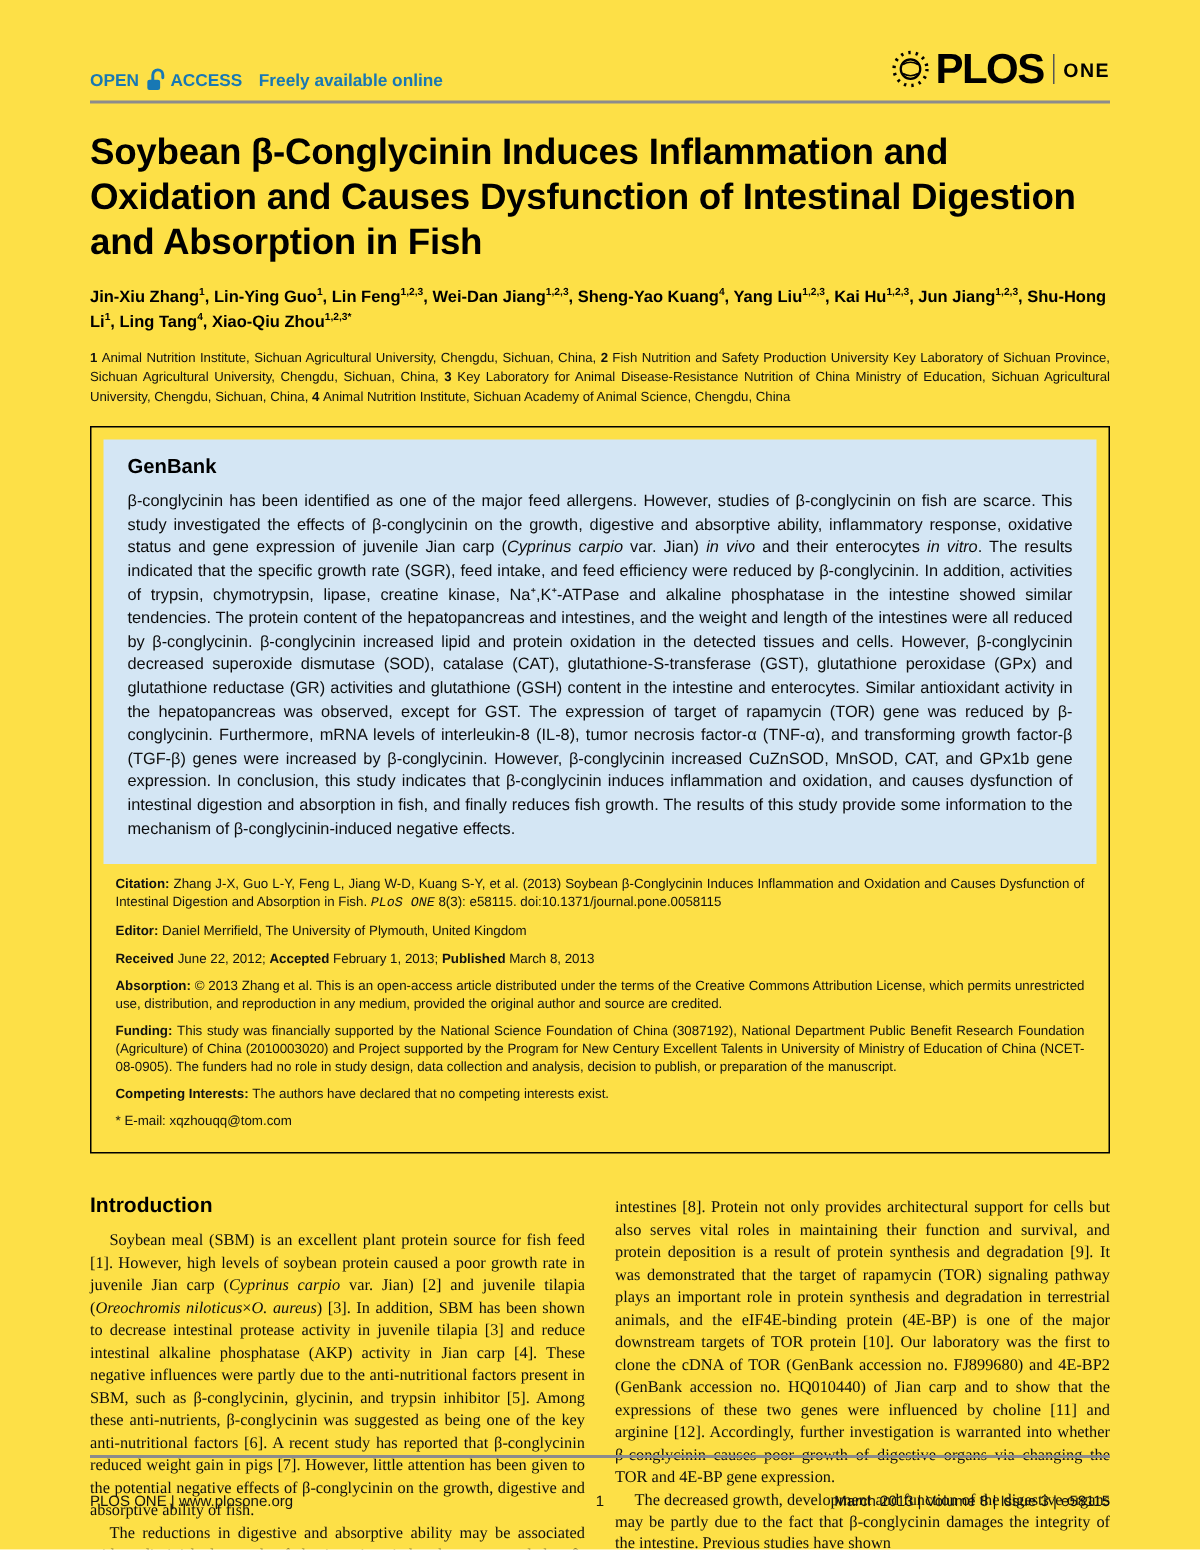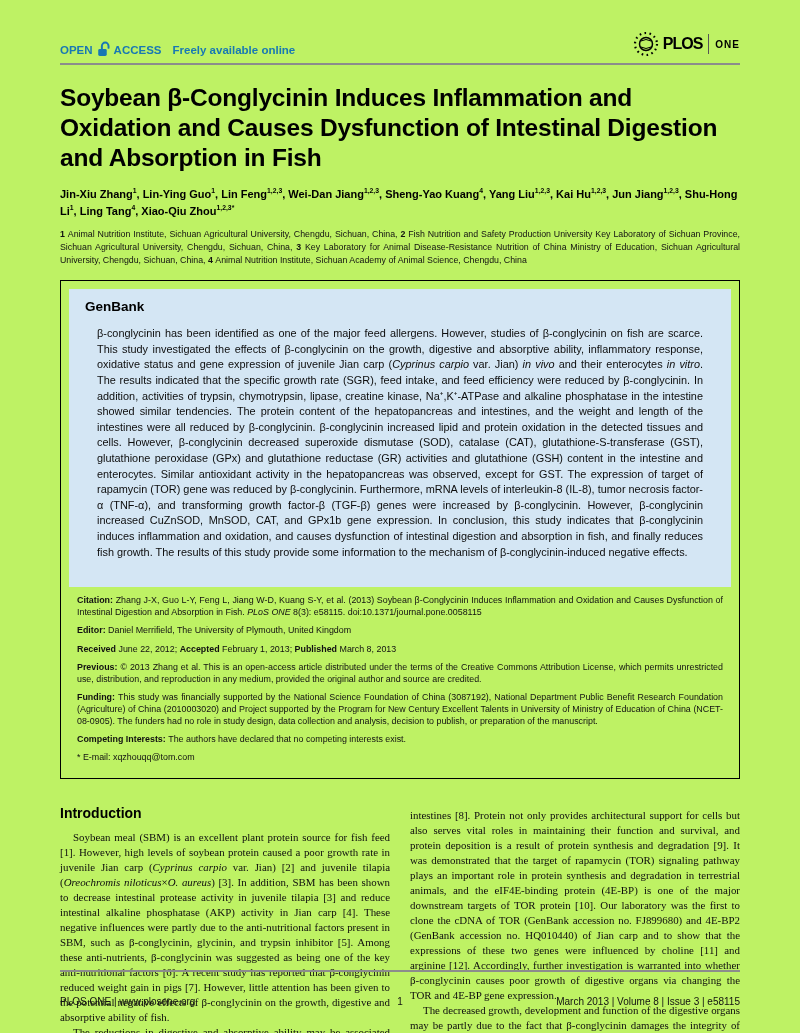--- a/index.html
+++ b/index.html
@@ -3,44 +3,44 @@
 <meta charset="utf-8">
 <style>
   :root{
     --accent-blue:#1878b4;
     --abstract-bg:#d4e6f4;
     --rule-gray:#8c8c8c;
   }
   html,body{margin:0;padding:0;background:#ffffff;}
   .page{
     width:800px;height:1033px;box-sizing:border-box;
-    padding:30px 60px 0;background:#bef264;position:relative;
+    padding:30px 60px 0;background:#fde047;position:relative;
     font-family:"Liberation Sans",sans-serif;color:#1a1a1a;overflow:hidden;
   }
   
   .masthead{display:flex;justify-content:space-between;align-items:flex-end;
     border-bottom:2px solid var(--rule-gray);padding-bottom:5px;}
   .oa{display:flex;align-items:center;gap:4px;color:var(--accent-blue);
     font-weight:bold;font-size:11.5px;}
   .oa .tagline{margin-left:7px;}
   .lock{display:inline-block;}
   .logo{display:flex;align-items:center;}
-  .logo .plos{font-size:16px;font-weight:bold;letter-spacing:-1px;color:#000;margin-left:3px;}
+  .logo .plos{font-size:28px;font-weight:bold;letter-spacing:-1px;color:#000;margin-left:3px;}
   .logo-divider{width:1px;height:20px;background:#555;margin:0 6px;}
-  .logo .one{font-size:10px;font-weight:bold;letter-spacing:1px;color:#000;}
+  .logo .one{font-size:13px;font-weight:bold;letter-spacing:1px;color:#000;}
   
   .title{font-size:24.5px;line-height:1.22;font-weight:bold;margin:18px 0 0;color:#000;letter-spacing:-0.2px;}
   .authors{font-size:11px;font-weight:bold;line-height:1.55;margin:13px 0 0;color:#000;}
   sup{line-height:0;font-size:0.62em;}
   .affils{font-size:8.8px;line-height:1.5;margin:8px 0 0;text-align:justify;color:#111;}
   
   .abstract-box{border:1.5px solid #000;margin-top:13px;padding:8px;}
   .abstract-inner{background:var(--abstract-bg);padding:10px 16px 15px;}
   .abstract-inner h2{font-size:13.5px;margin:0 0 9px;color:#000;}
-  .abstract-text{font-size:10.9px;line-height:1.43;text-align:justify;margin:12px;color:#0d0d0d;}
+  .abstract-text{font-size:10.9px;line-height:1.43;text-align:justify;margin:0;color:#0d0d0d;}
   .front-matter{padding:7px 8px 1px;}
   .front-matter p{font-size:8.9px;line-height:1.36;text-align:justify;margin:0 0 6px;color:#111;}
   
   .body-columns{display:flex;gap:20px;margin-top:26px;}
   .col{width:330px;}
   .sec-heading{font-size:14px;margin:0 0 9px;font-weight:bold;color:#000;}
   .body-para{font-family:"Liberation Serif",serif;font-size:10.9px;line-height:1.37;
     text-align:justify;margin:0;color:#0d0d0d;}
   .indent{text-indent:13px;}
   .col-right{padding-top:3px;}
@@ -84,24 +84,24 @@
   <p class="authors"><span>Jin-Xiu Zhang</span><sup>1</sup><span>, Lin-Ying Guo</span><sup>1</sup><span>, Lin Feng</span><sup>1,2,3</sup><span>, Wei-Dan Jiang</span><sup>1,2,3</sup><span>, Sheng-Yao Kuang</span><sup>4</sup><span>, Yang Liu</span><sup>1,2,3</sup><span>, Kai Hu</span><sup>1,2,3</sup><span>, Jun Jiang</span><sup>1,2,3</sup><span>, Shu-Hong Li</span><sup>1</sup><span>, Ling Tang</span><sup>4</sup><span>, Xiao-Qiu Zhou</span><sup>1,2,3*</sup></p>
 
   <p class="affils"><span style="font-weight: bold;">1 </span><span>Animal Nutrition Institute, Sichuan Agricultural University, Chengdu, Sichuan, China, </span><span style="font-weight: bold;">2 </span><span>Fish Nutrition and Safety Production University Key Laboratory of Sichuan Province, Sichuan Agricultural University, Chengdu, Sichuan, China, </span><span style="font-weight: bold;">3 </span><span>Key Laboratory for Animal Disease-Resistance Nutrition of China Ministry of Education, Sichuan Agricultural University, Chengdu, Sichuan, China, </span><span style="font-weight: bold;">4 </span><span>Animal Nutrition Institute, Sichuan Academy of Animal Science, Chengdu, China</span></p>
 
   <section class="abstract-box">
     <div class="abstract-inner">
       <h2>GenBank</h2>
       <p class="abstract-text"><span>β-conglycinin has been identified as one of the major feed allergens. However, studies of β-conglycinin on fish are scarce. This study investigated the effects of β-conglycinin on the growth, digestive and absorptive ability, inflammatory response, oxidative status and gene expression of juvenile Jian carp (</span><span style="font-style: italic;">Cyprinus carpio</span><span> var. Jian) </span><span style="font-style: italic;">in vivo</span><span> and their enterocytes </span><span style="font-style: italic;">in vitro</span><span>. The results indicated that the specific growth rate (SGR), feed intake, and feed efficiency were reduced by β-conglycinin. In addition, activities of trypsin, chymotrypsin, lipase, creatine kinase, Na⁺,K⁺-ATPase and alkaline phosphatase in the intestine showed similar tendencies. The protein content of the hepatopancreas and intestines, and the weight and length of the intestines were all reduced by β-conglycinin. β-conglycinin increased lipid and protein oxidation in the detected tissues and cells. However, β-conglycinin decreased superoxide dismutase (SOD), catalase (CAT), glutathione-S-transferase (GST), glutathione peroxidase (GPx) and glutathione reductase (GR) activities and glutathione (GSH) content in the intestine and enterocytes. Similar antioxidant activity in the hepatopancreas was observed, except for GST. The expression of target of rapamycin (TOR) gene was reduced by β-conglycinin. Furthermore, mRNA levels of interleukin-8 (IL-8), tumor necrosis factor-α (TNF-α), and transforming growth factor-β (TGF-β) genes were increased by β-conglycinin. However, β-conglycinin increased CuZnSOD, MnSOD, CAT, and GPx1b gene expression. In conclusion, this study indicates that β-conglycinin induces inflammation and oxidation, and causes dysfunction of intestinal digestion and absorption in fish, and finally reduces fish growth. The results of this study provide some information to the mechanism of β-conglycinin-induced negative effects.</span></p>
     </div>
     <div class="front-matter">
-      <p><span style="font-weight: bold; margin-top: 48px;">Citation: </span><span>Zhang J-X, Guo L-Y, Feng L, Jiang W-D, Kuang S-Y, et al. (2013) Soybean β-Conglycinin Induces Inflammation and Oxidation and Causes Dysfunction of Intestinal Digestion and Absorption in Fish. </span><span style="font-style: italic;">PLoS ONE</span><span> 8(3): e58115. doi:10.1371/journal.pone.0058115</span></p>
+      <p><span style="font-weight: bold; margin-top: 48px;">Citation: </span><span>Zhang J-X, Guo L-Y, Feng L, Jiang W-D, Kuang S-Y, et al. (2013) Soybean β-Conglycinin Induces Inflammation and Oxidation and Causes Dysfunction of Intestinal Digestion and Absorption in Fish. </span><span style="font-style: italic; font-family: Liberation Mono, monospace;">PLoS ONE</span><span> 8(3): e58115. doi:10.1371/journal.pone.0058115</span></p>
       <p><span style="font-weight: bold;">Editor: </span><span>Daniel Merrifield, The University of Plymouth, United Kingdom</span></p>
       <p><span style="font-weight: bold;">Received </span><span>June 22, 2012; </span><span style="font-weight: bold;">Accepted </span><span>February 1, 2013; </span><span style="font-weight: bold;">Published </span><span>March 8, 2013</span></p>
-      <p><span style="font-weight: bold;">Previous: </span><span>© 2013 Zhang et al. This is an open-access article distributed under the terms of the Creative Commons Attribution License, which permits unrestricted use, distribution, and reproduction in any medium, provided the original author and source are credited.</span></p>
+      <p><span style="font-weight: bold;">Absorption: </span><span>© 2013 Zhang et al. This is an open-access article distributed under the terms of the Creative Commons Attribution License, which permits unrestricted use, distribution, and reproduction in any medium, provided the original author and source are credited.</span></p>
       <p><span style="font-weight: bold;">Funding: </span><span>This study was financially supported by the National Science Foundation of China (3087192), National Department Public Benefit Research Foundation (Agriculture) of China (2010003020) and Project supported by the Program for New Century Excellent Talents in University of Ministry of Education of China (NCET-08-0905). The funders had no role in study design, data collection and analysis, decision to publish, or preparation of the manuscript.</span></p>
       <p><span style="font-weight: bold;">Competing Interests: </span><span>The authors have declared that no competing interests exist.</span></p>
       <p><span>* E-mail: xqzhouqq@tom.com</span></p>
     </div>
   </section>
 
   <section class="body-columns">
     <div class="col">
       <h2 class="sec-heading">Introduction</h2>
       <p class="body-para indent"><span>Soybean meal (SBM) is an excellent plant protein source for fish feed [1]. However, high levels of soybean protein caused a poor growth rate in juvenile Jian carp (</span><span style="font-style: italic;">Cyprinus carpio</span><span> var. Jian) [2] and juvenile tilapia (</span><span style="font-style: italic;">Oreochromis niloticus</span><span>×</span><span style="font-style: italic;">O. aureus</span><span>) [3]. In addition, SBM has been shown to decrease intestinal protease activity in juvenile tilapia [3] and reduce intestinal alkaline phosphatase (AKP) activity in Jian carp [4]. These negative influences were partly due to the anti-nutritional factors present in SBM, such as β-conglycinin, glycinin, and trypsin inhibitor [5]. Among these anti-nutrients, β-conglycinin was suggested as being one of the key anti-nutritional factors [6]. A recent study has reported that β-conglycinin reduced weight gain in pigs [7]. However, little attention has been given to the potential negative effects of β-conglycinin on the growth, digestive and absorptive ability of fish.</span></p>

